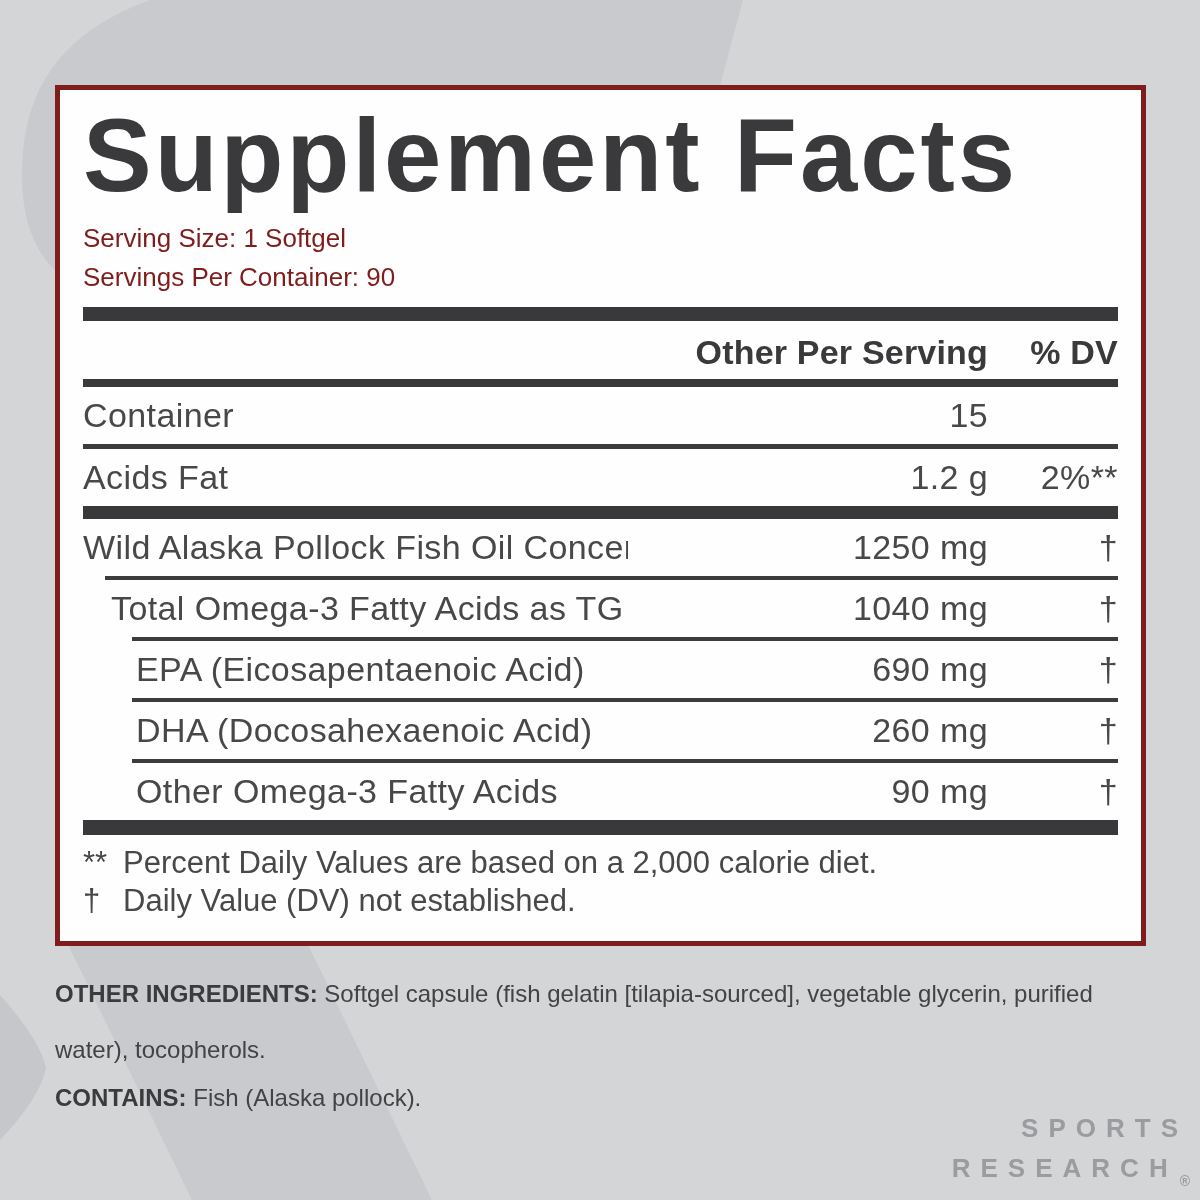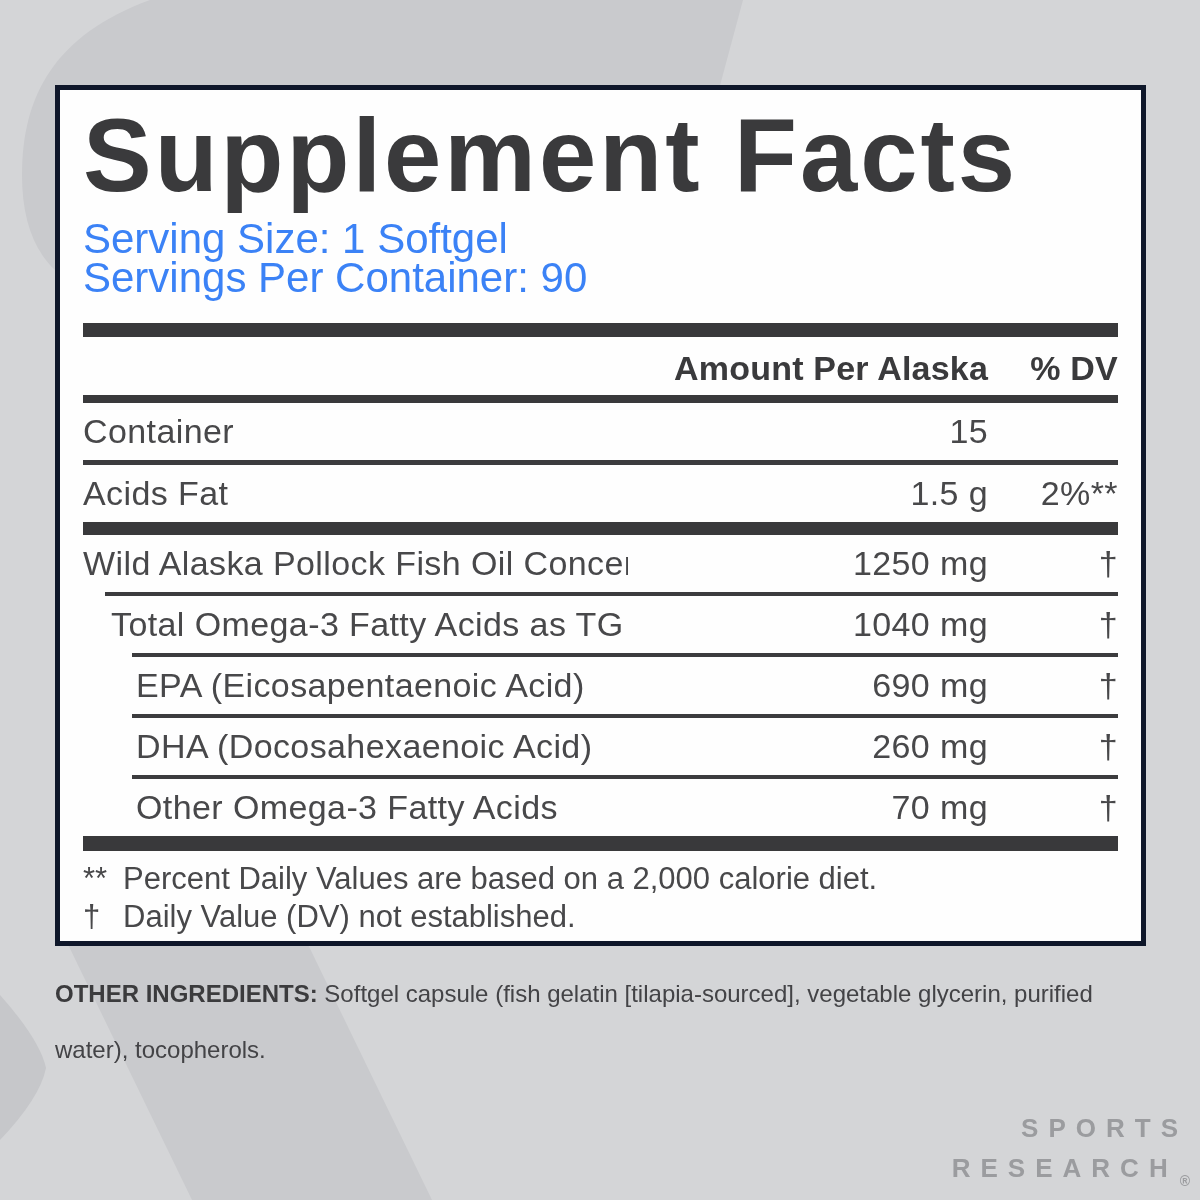--- a/index.html
+++ b/index.html
@@ -9,27 +9,27 @@
     font-family:"Liberation Sans","DejaVu Sans",sans-serif;
     color:#47474a;
   }
   .stage{position:absolute;inset:0;}
   
   .bg-svg{position:absolute;left:0;top:0;z-index:0;}
   
   .panel{
     box-sizing:border-box;position:absolute;left:55px;top:85px;
     width:1091px;height:861px;background:#fefefe;
-    border:5px solid #0f172a;padding:10px 23px 0;z-index:2;
+    border:5px solid #7f1d1d;padding:10px 23px 0;z-index:2;
   }
   .title{
     margin:2px 0 10px;font-size:103px;line-height:1.04;font-weight:700;
     letter-spacing:3px;color:#3a3a3c;white-space:nowrap;
   }
-  .serving{font-size:42px;line-height:39px;color:#3b82f6;margin-bottom:26px;}
+  .serving{font-size:26px;line-height:39px;color:#7f1d1d;margin-bottom:10px;}
   .bar{background:#39393b;}
   .bar-top{height:14px;margin-top:6px;}
   .bar-head{height:8px;}
   .bar-mid{height:13px;}
   .bar-bottom{height:15px;}
   .sep{background:#3c3c3e;}
   .s-thin{height:5px;}
   .s-thin2{height:4px;}
   .i1{margin-left:22px;}
   .i2{margin-left:49px;}
@@ -76,36 +76,36 @@
 
     <div class="serving">
       <div>Serving Size: 1 Softgel</div>
       <div>Servings Per Container: 90</div>
     </div>
 
     <div class="bar bar-top"></div>
 
     <div class="row header-row">
       <div class="col-name"></div>
-      <div class="col-amount">Amount Per Alaska</div>
+      <div class="col-amount">Other Per Serving</div>
       <div class="col-dv">% DV</div>
     </div>
 
     <div class="bar bar-head"></div>
 
     <div class="row in0">
       <div class="col-name">Container</div>
       <div class="col-amount">15</div>
       <div class="col-dv"></div>
     </div>
     <div class="sep s-thin"></div>
 
     <div class="row in0">
       <div class="col-name">Acids Fat</div>
-      <div class="col-amount">1.5 g</div>
+      <div class="col-amount">1.2 g</div>
       <div class="col-dv">2%**</div>
     </div>
     <div class="bar bar-mid"></div>
 
     <div class="row in0">
       <div class="col-name">Wild Alaska Pollock Fish Oil Concentrate</div>
       <div class="col-amount">1250 mg</div>
       <div class="col-dv">†</div>
     </div>
     <div class="sep s-thin2 i1"></div>
@@ -126,38 +126,39 @@
 
     <div class="row in2">
       <div class="col-name">DHA (Docosahexaenoic Acid)</div>
       <div class="col-amount">260 mg</div>
       <div class="col-dv">†</div>
     </div>
     <div class="sep s-thin2 i2"></div>
 
     <div class="row in2">
       <div class="col-name">Other Omega-3 Fatty Acids</div>
-      <div class="col-amount">70 mg</div>
+      <div class="col-amount">90 mg</div>
       <div class="col-dv">†</div>
     </div>
     <div class="bar bar-bottom"></div>
 
     <div class="footnotes">
       <div class="fn">
         <span class="fn-marker">**</span>
         <span>Percent Daily Values are based on a 2,000 calorie diet.</span>
       </div>
       <div class="fn">
         <span class="fn-marker">†</span>
         <span>Daily Value (DV) not established.</span>
       </div>
     </div>
   </section>
 
   <p class="para para-other"><b>OTHER INGREDIENTS:</b><span> Softgel capsule (fish gelatin [tilapia-sourced], vegetable glycerin, purified water), tocopherols.</span></p>
 
+  <p class="para para-contains"><b>CONTAINS:</b><span> Fish (Alaska pollock).</span></p>
 
   <div class="brand">
     <div class="brand-line">SPORTS</div>
     <div class="brand-line"><span>RESEARCH</span><span class="reg">®</span></div>
   </div>
 
 </div>
 
 </body></html>

